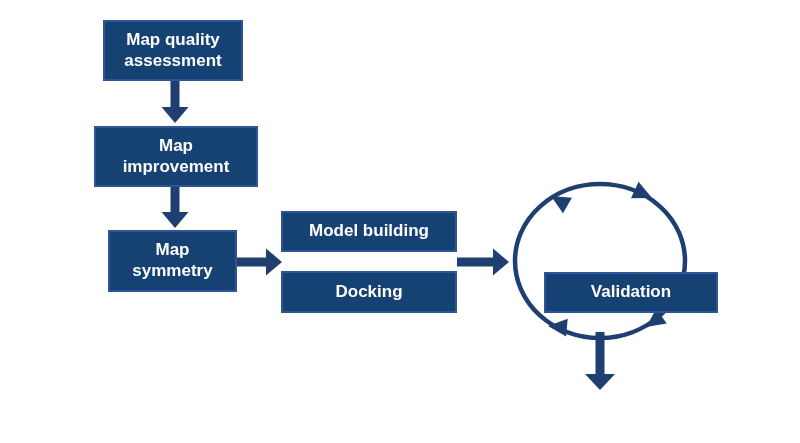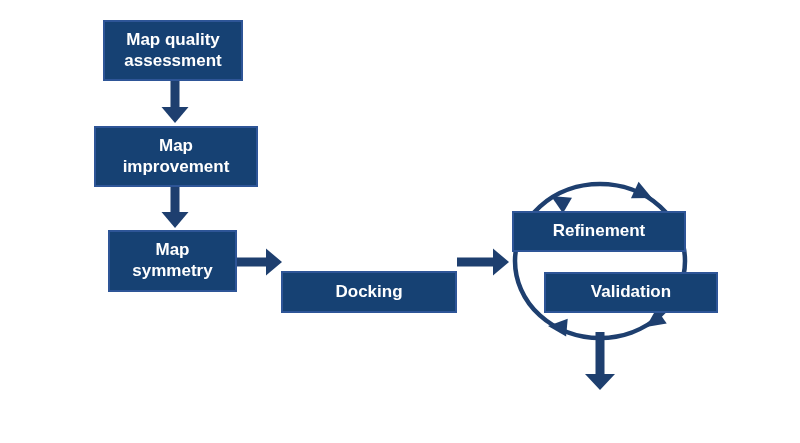--- a/index.html
+++ b/index.html
@@ -102,27 +102,27 @@
   <div class="box box-map-improve">
     <span>Map
 improvement</span>
   </div>
 
   <div class="box box-map-symmetry">
     <span>Map
 symmetry</span>
   </div>
 
+  <div class="box box-model-build">
+    <span>Model building</span>
+  </div>
 
   <div class="box box-docking">
     <span>Docking</span>
   </div>
 
-  <div class="box box-refinement">
-    <span>Refinement</span>
-  </div>
 
   <div class="box box-validation">
     <span>Validation</span>
   </div>
 
 
 </div>
 
 </body></html>

